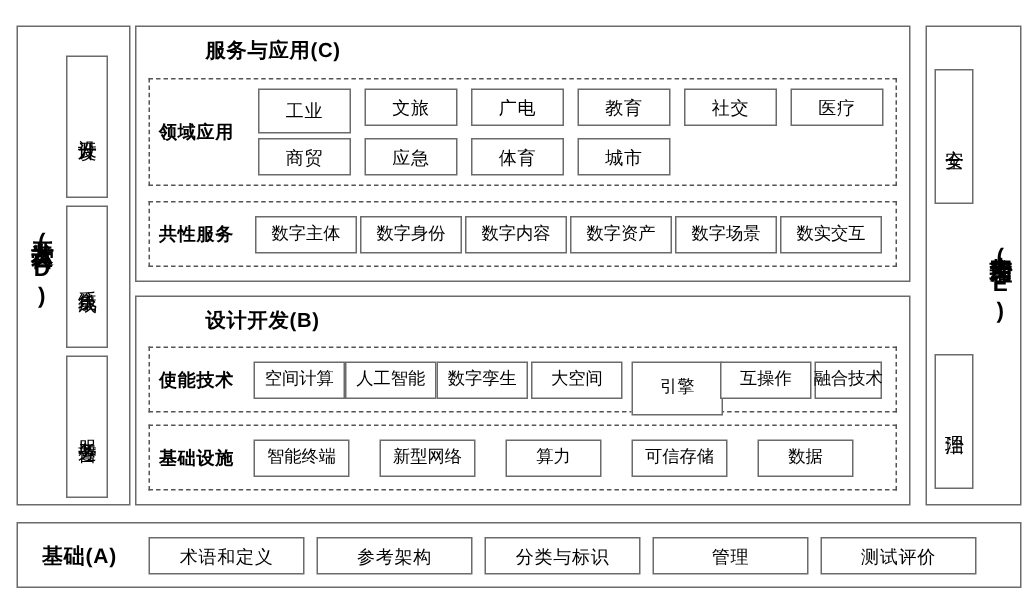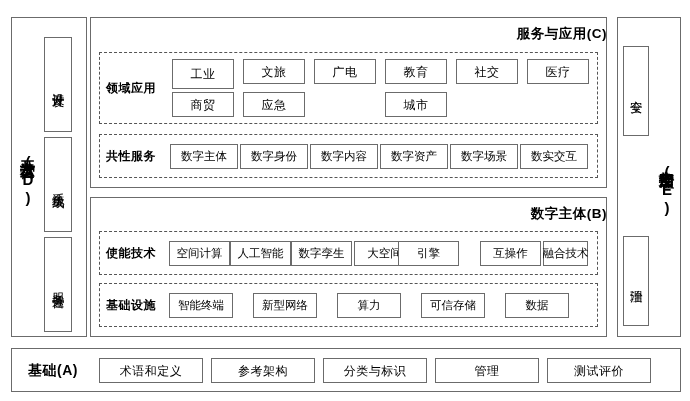--- a/index.html
+++ b/index.html
@@ -59,22 +59,23 @@
     display: flex;
     align-items: center;
     letter-spacing: 0.5px;
   }
   .panel-title {
     position: absolute;
     font-size: 13.5px;
     font-weight: bold;
     line-height: 1;
     white-space: nowrap;
-    text-align: right;
-    letter-spacing: 0.5px;
+    text-align: left;
+    letter-spacing: 0.5px;
+    margin-left: 47px;
   }
 
   
   .vert-label {
     position: absolute;
     writing-mode: vertical-rl;
     text-orientation: upright;
     font-size: 15px;
     font-weight: bold;
     line-height: 1.12;
@@ -134,46 +135,47 @@
 
   <div class="chip" style="left:172px; top:59px; width:62px; height:30px;">工业</div>
   <div class="chip" style="left:243px; top:59px; width:62px; height:25px;">文旅</div>
   <div class="chip" style="left:314px; top:59px; width:62px; height:25px;">广电</div>
   <div class="chip" style="left:385px; top:59px; width:62px; height:25px;">教育</div>
   <div class="chip" style="left:456px; top:59px; width:62px; height:25px;">社交</div>
   <div class="chip" style="left:527px; top:59px; width:62px; height:25px;">医疗</div>
 
   <div class="chip" style="left:172px; top:92px; width:62px; height:25px;">商贸</div>
   <div class="chip" style="left:243px; top:92px; width:62px; height:25px;">应急</div>
+  <div class="chip" style="left:314px; top:92px; width:62px; height:25px;">体育</div>
   <div class="chip" style="left:385px; top:92px; width:62px; height:25px;">城市</div>
 
   <div class="dashed-group" style="left:99px; top:134px; width:499px; height:44px;">
   </div>
   <div class="row-label" style="left:106px; top:134px; width:62px; height:44px;">共性服务</div>
 
   <div class="chip tight" style="left:170px; top:144px; width:68px; height:25px;">数字主体</div>
   <div class="chip tight" style="left:240px; top:144px; width:68px; height:25px;">数字身份</div>
   <div class="chip tight" style="left:310px; top:144px; width:68px; height:25px;">数字内容</div>
   <div class="chip tight" style="left:380px; top:144px; width:68px; height:25px;">数字资产</div>
   <div class="chip tight" style="left:450px; top:144px; width:68px; height:25px;">数字场景</div>
   <div class="chip tight" style="left:520px; top:144px; width:68px; height:25px;">数实交互</div>
 
   <div class="panel" style="left:90px; top:197px; width:517px; height:140px;">
   </div>
-  <div class="panel-title" style="left:90px; top:207px; width:517px;">数字主体(B)</div>
+  <div class="panel-title" style="left:90px; top:207px; width:517px;">设计开发(B)</div>
 
   <div class="dashed-group" style="left:99px; top:231px; width:499px; height:44px;">
   </div>
   <div class="row-label" style="left:106px; top:231px; width:62px; height:44px;">使能技术</div>
 
   <div class="chip tight" style="left:230px; top:241px; width:61px; height:25px;">人工智能</div>
   <div class="chip tight" style="left:169px; top:241px; width:61px; height:25px;">空间计算</div>
   <div class="chip tight" style="left:291px; top:241px; width:61px; height:25px;">数字孪生</div>
   <div class="chip tight" style="left:354px; top:241px; width:61px; height:25px;">大空间</div>
-  <div class="chip tight" style="left:398px; top:241px; width:61px; height:25px;">引擎</div>
+  <div class="chip tight" style="left:421px; top:241px; width:61px; height:36px;">引擎</div>
   <div class="chip tight" style="left:480px; top:241px; width:61px; height:25px;">互操作</div>
   <div class="chip tight" style="left:543px; top:241px; width:45px; height:25px;">融合技术</div>
 
   <div class="dashed-group" style="left:99px; top:283px; width:499px; height:44px;">
   </div>
   <div class="row-label" style="left:106px; top:283px; width:62px; height:44px;">基础设施</div>
 
   <div class="chip tight" style="left:169px; top:293px; width:64px; height:25px;">智能终端</div>
   <div class="chip tight" style="left:253px; top:293px; width:64px; height:25px;">新型网络</div>
   <div class="chip tight" style="left:337px; top:293px; width:64px; height:25px;">算力</div>

